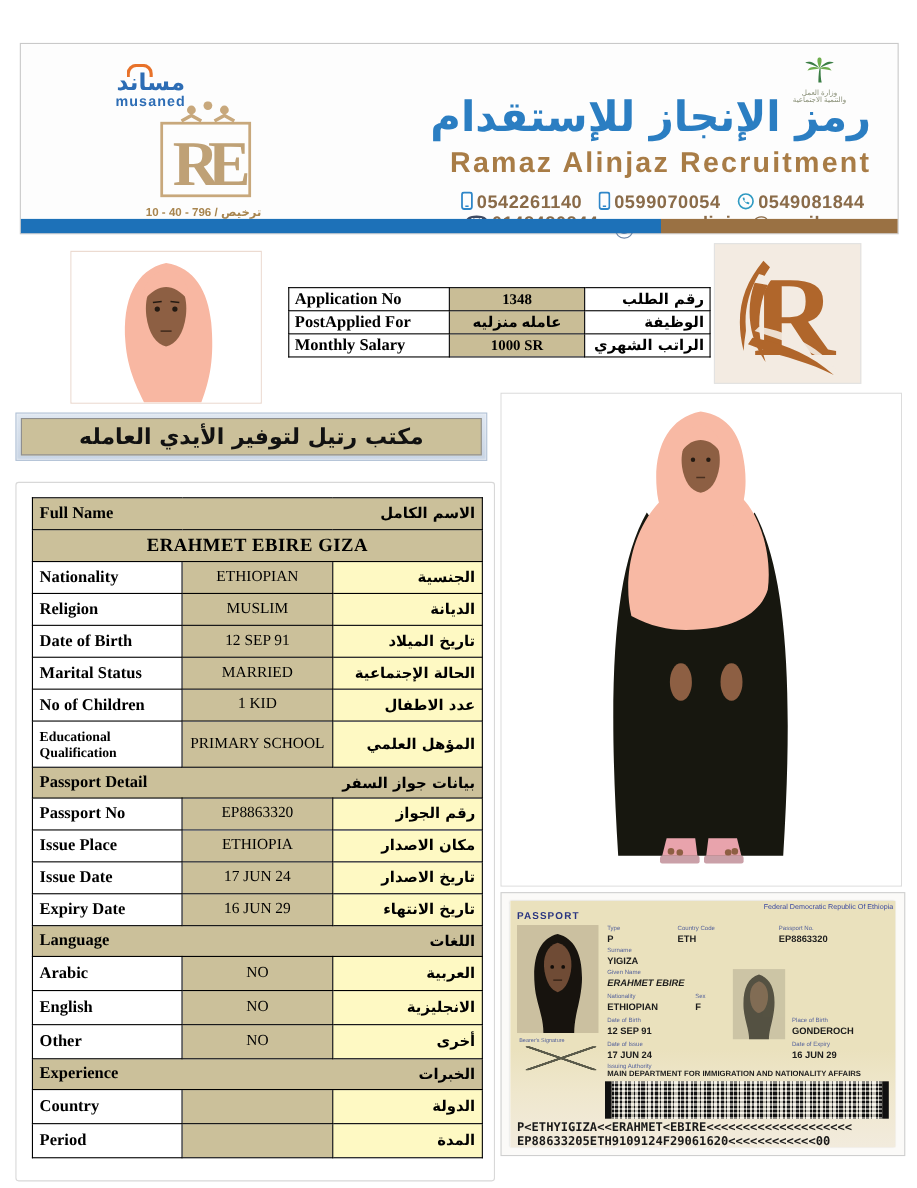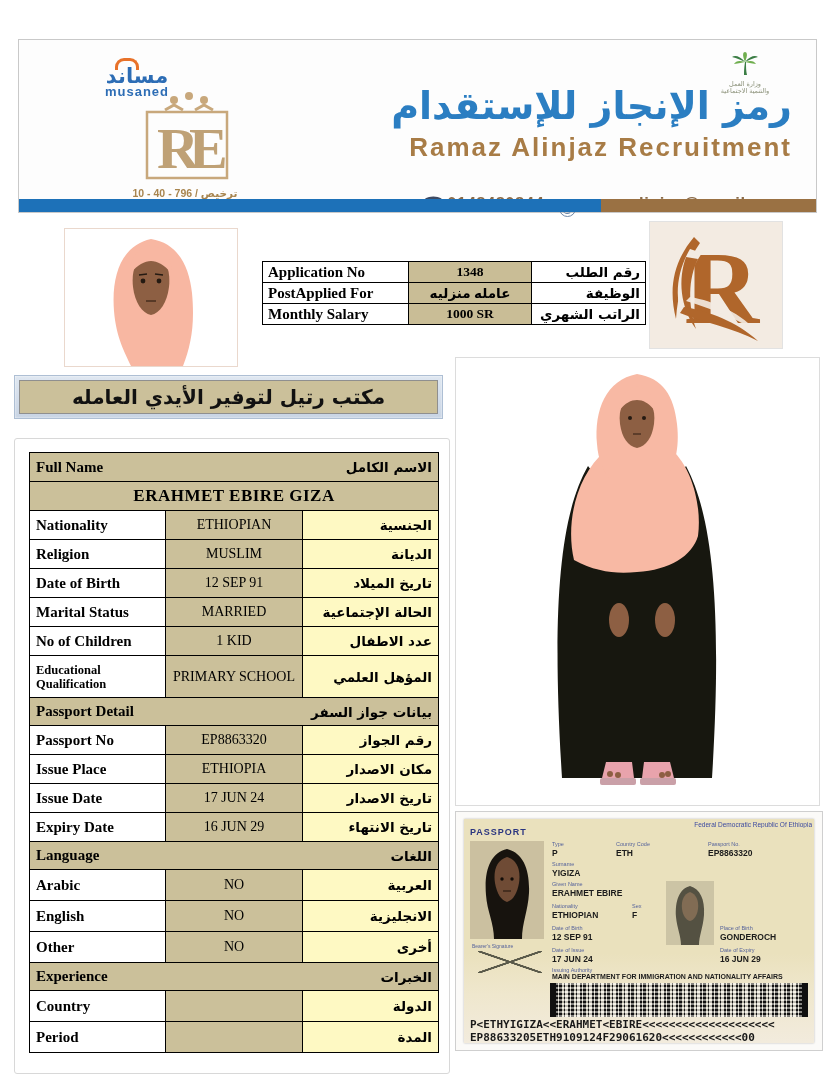--- a/index.html
+++ b/index.html
@@ -138,20 +138,40 @@
         <text x="30" y="76" font-family="Liberation Serif, DejaVu Serif, serif" font-size="58" font-weight="bold" fill="#bfa176">R</text>
         <text x="62" y="76" font-family="Liberation Serif, DejaVu Serif, serif" font-size="58" font-weight="bold" fill="#bfa176">E</text>
       </svg>
     </div>
 
     <div id="license" class="abs">ترخيص / 796 - 40 - 10</div>
 
     <div id="title-ar" class="abs">رمز الإنجاز للإستقدام</div>
     <div id="title-en" class="abs">Ramaz Alinjaz Recruitment</div>
 
+    <div id="contact1" class="abs contact">
+      <span class="ic">
+        <svg width="11" height="17" viewBox="0 0 11 17">
+            <rect x="1" y="1" width="9" height="15" rx="2" fill="none" stroke="#2e86c8" stroke-width="1.6"></rect>
+            <line x1="4" y1="13.5" x2="7" y2="13.5" stroke="#2e86c8" stroke-width="1.4"></line>
+          </svg>
+      </span><span>0542261140</span>
+      <span class="ic">
+        <svg width="11" height="17" viewBox="0 0 11 17">
+            <rect x="1" y="1" width="9" height="15" rx="2" fill="none" stroke="#2e86c8" stroke-width="1.6"></rect>
+            <line x1="4" y1="13.5" x2="7" y2="13.5" stroke="#2e86c8" stroke-width="1.4"></line>
+          </svg>
+      </span><span>0599070054</span>
+      <span class="ic">
+        <svg width="16" height="16" viewBox="0 0 16 16">
+            <circle cx="8" cy="8" r="6.6" fill="none" stroke="#2f9ac2" stroke-width="1.5"></circle>
+            <path d="M5.2 4.8 C5 7 8.5 11 11 10.6 L11.2 9 L9.2 8.4 L8.6 9 C7.6 8.6 6.8 7.8 6.6 7 L7.2 6.4 L6.6 4.6 Z" fill="#2f9ac2"></path>
+          </svg>
+      </span><span>0549081844</span>
+    </div>
 
     <div id="contact2" class="abs contact">
       <span class="tel-glyph">☎</span><span>0148480844</span>
       <span class="at-glyph">@</span><span>ramazalinjaz@gmail.com</span>
     </div>
 
     <div id="header-bar" class="abs"></div>
   </div>
 
   <div id="portrait" class="abs">
@@ -374,21 +394,21 @@
       <span class="pp-value" style="left:88px;top:29px;">P</span>
       <span class="pp-label" style="left:152px;top:22px;">Country Code</span>
       <span class="pp-value" style="left:152px;top:29px;">ETH</span>
       <span class="pp-label" style="left:244px;top:22px;">Passport No.</span>
       <span class="pp-value" style="left:244px;top:29px;">EP8863320</span>
 
       <span class="pp-label" style="left:88px;top:42px;">Surname</span>
       <span class="pp-value" style="left:88px;top:49px;">YIGIZA</span>
 
       <span class="pp-label" style="left:88px;top:62px;">Given Name</span>
-      <span class="pp-value" style="left:88px;top:69px;">ERAHMET EBIRE</span>
+      <span class="pp-value" style="left:88px;top:69px;font-style:italic;">ERAHMET EBIRE</span>
 
       <span class="pp-label" style="left:88px;top:84px;">Nationality</span>
       <span class="pp-value" style="left:88px;top:91px;">ETHIOPIAN</span>
       <span class="pp-label" style="left:168px;top:84px;">Sex</span>
       <span class="pp-value" style="left:168px;top:91px;">F</span>
 
       <span class="pp-label" style="left:88px;top:106px;">Date of Birth</span>
       <span class="pp-value" style="left:88px;top:113px;">12 SEP 91</span>
       <span class="pp-label" style="left:256px;top:106px;">Place of Birth</span>
       <span class="pp-value" style="left:256px;top:113px;">GONDEROCH</span>

